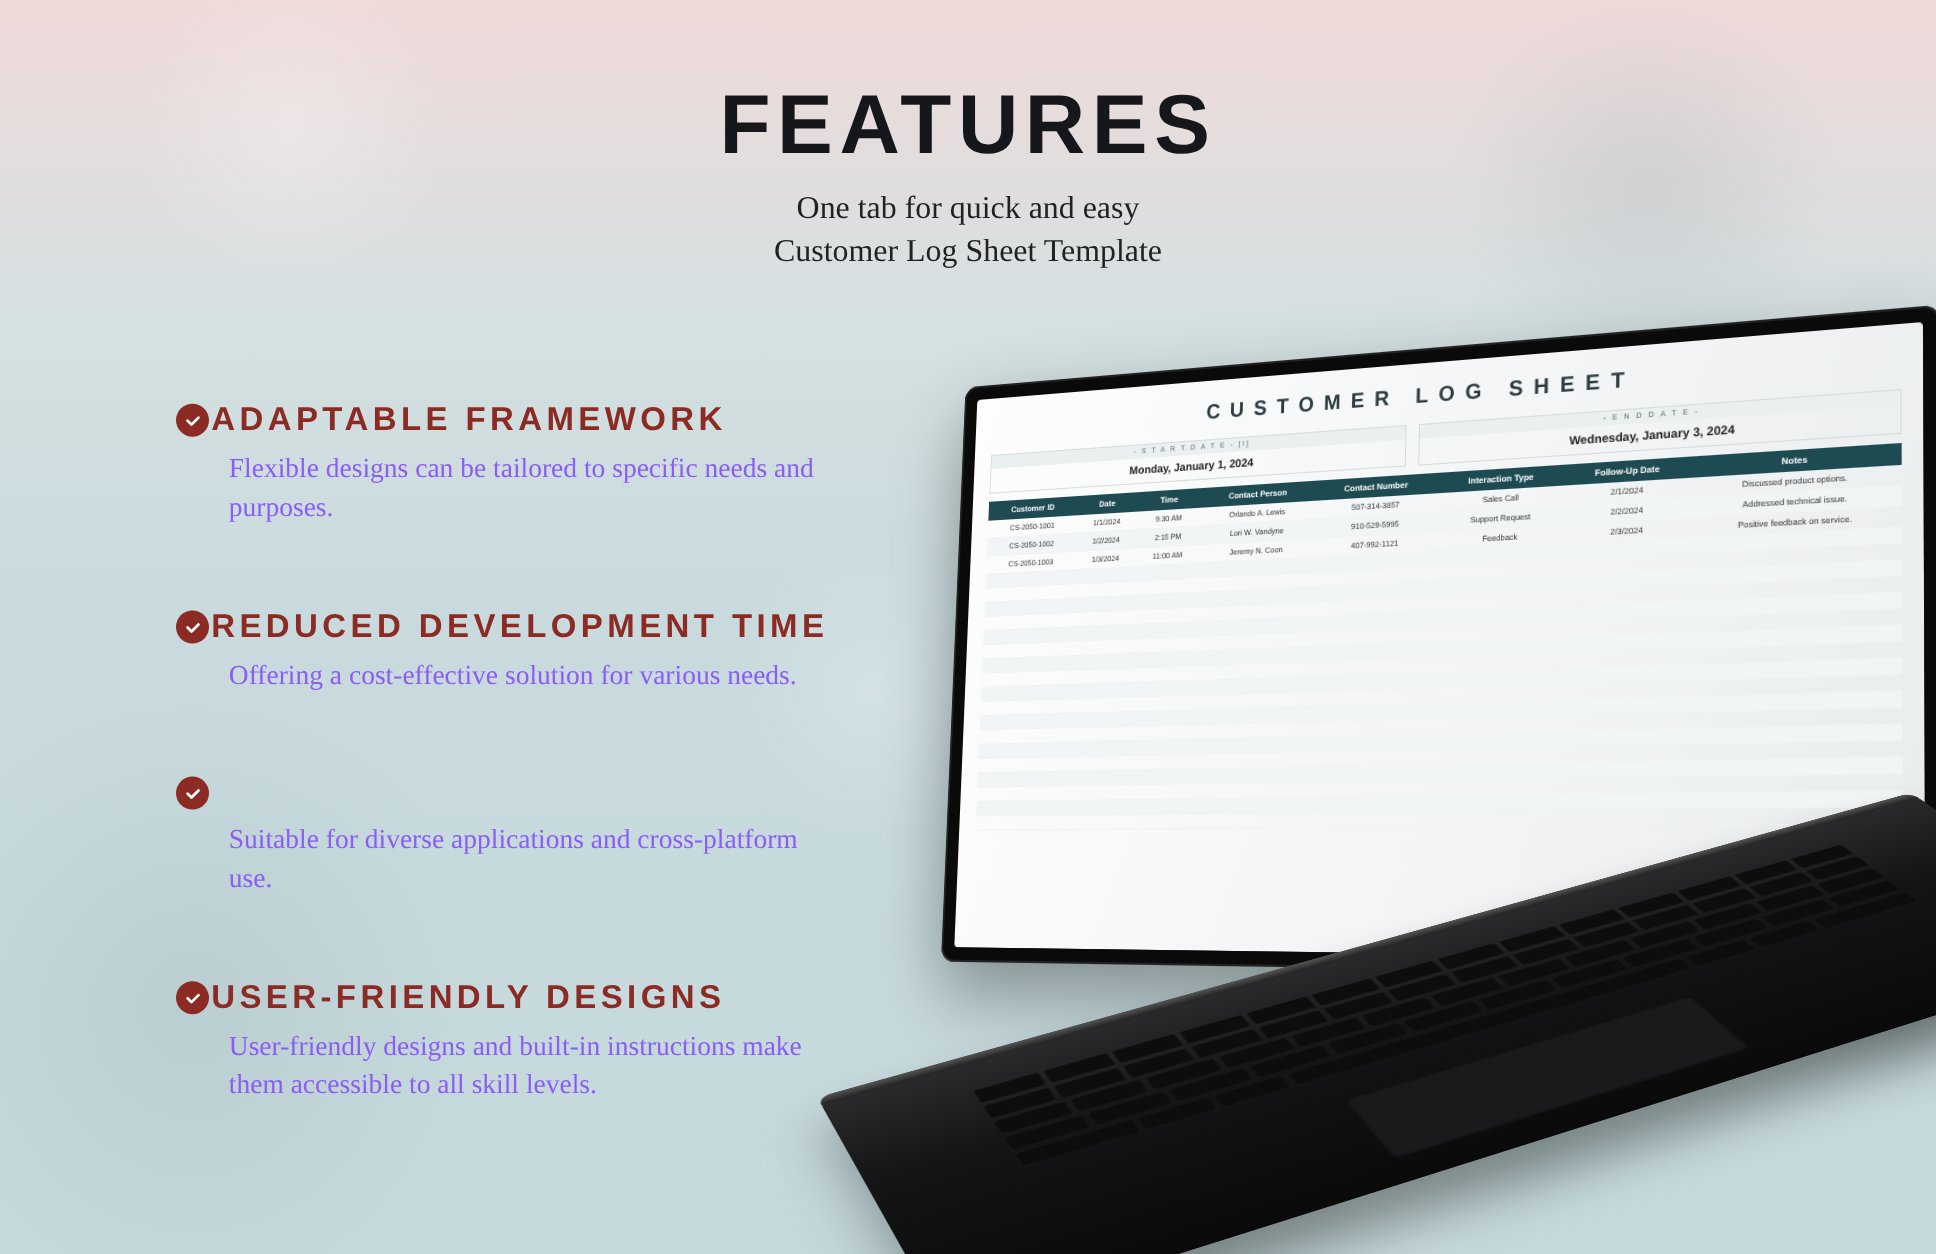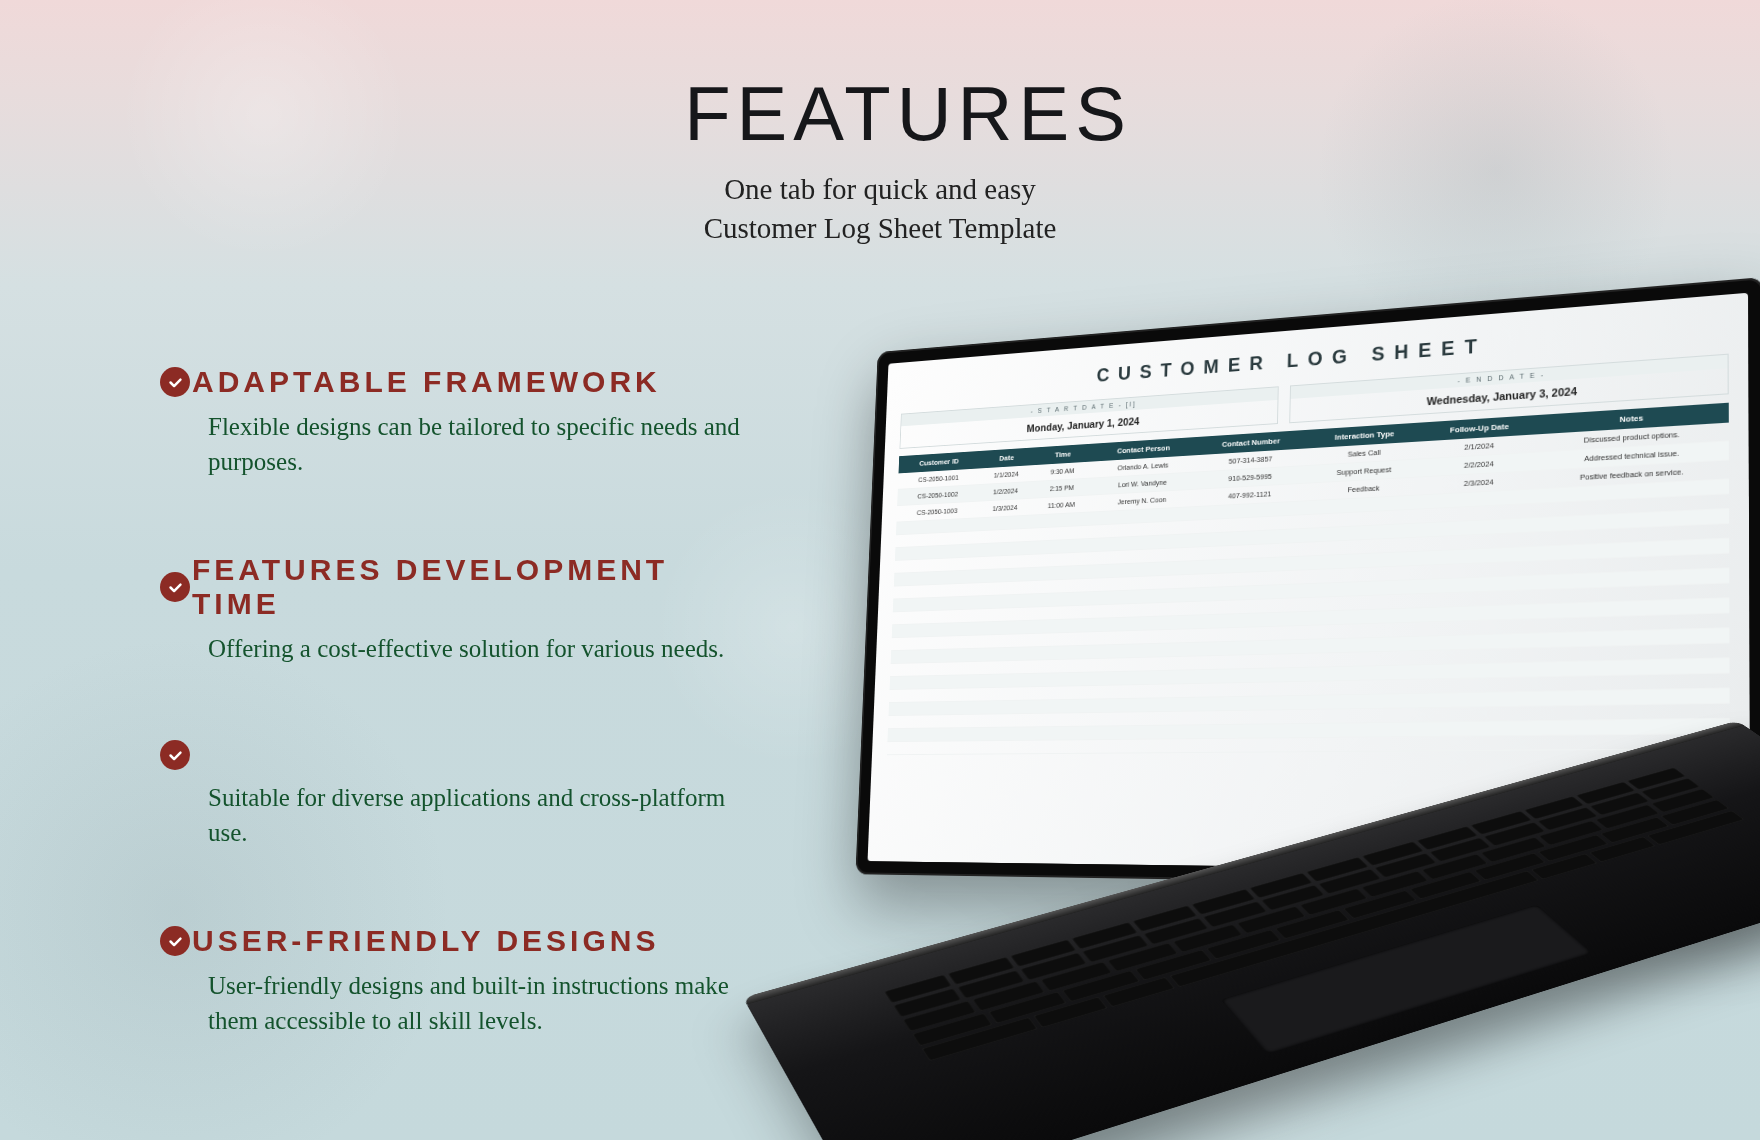--- a/index.html
+++ b/index.html
@@ -24,25 +24,24 @@
       radial-gradient(circle at 70% 90%, rgba(255,255,255,0.18) 0%, transparent 10%),
       radial-gradient(circle at 95% 60%, rgba(110,130,135,0.12) 0%, transparent 14%);
     pointer-events: none;
   }
   .page-title {
     position: absolute;
     top: 70px;
     left: 50%;
     transform: translateX(-50%);
     font-family: Arial, Helvetica, sans-serif;
-    font-weight: 400;
+    font-weight: 700;
     font-size: 76px;
     letter-spacing: 6px;
     color: #16171a;
-    margin-left: 28px;
   }
   .subtitle {
     position: absolute;
     top: 170px;
     left: 50%;
     transform: translateX(-50%);
     text-align: center;
     font-size: 29px;
     color: #222;
     line-height: 1.35;
@@ -66,21 +65,21 @@
   .feature-title {
     font-family: Arial, Helvetica, sans-serif;
     font-weight: 800;
     font-size: 30px;
     letter-spacing: 4px;
     color: #8c2b24;
   }
   .feature-desc {
     margin-left: 48px;
     font-size: 25px;
-    color: #14532d;
+    color: #8b5cf6;
     line-height: 1.4;
     font-family: Georgia, serif;
   }
 
   
   .laptop-wrap {
     position: absolute;
     top: 280px;
     left: 680px;
     width: 1100px;
@@ -245,21 +244,21 @@
     <div class="feature-desc">Flexible designs can be tailored to specific needs and purposes.</div>
   </div>
 
   <div class="feature-item">
     <div class="feature-head">
       <span class="check-icon">
         <svg viewBox="0 0 24 24" fill="none" stroke="#fff" stroke-width="3.5" stroke-linecap="round" stroke-linejoin="round">
             <polyline points="5 12 10 17 19 8"></polyline>
           </svg>
       </span>
-      <span class="feature-title">FEATURES DEVELOPMENT TIME</span>
+      <span class="feature-title">REDUCED DEVELOPMENT TIME</span>
     </div>
     <div class="feature-desc">Offering a cost-effective solution for various needs.</div>
   </div>
 
   <div class="feature-item">
     <div class="feature-head">
       <span class="check-icon">
         <svg viewBox="0 0 24 24" fill="none" stroke="#fff" stroke-width="3.5" stroke-linecap="round" stroke-linejoin="round">
             <polyline points="5 12 10 17 19 8"></polyline>
           </svg>

